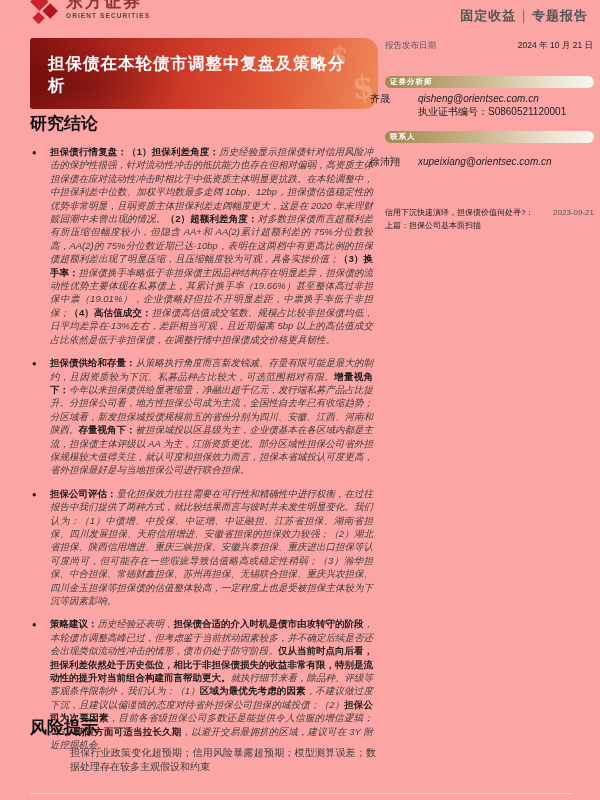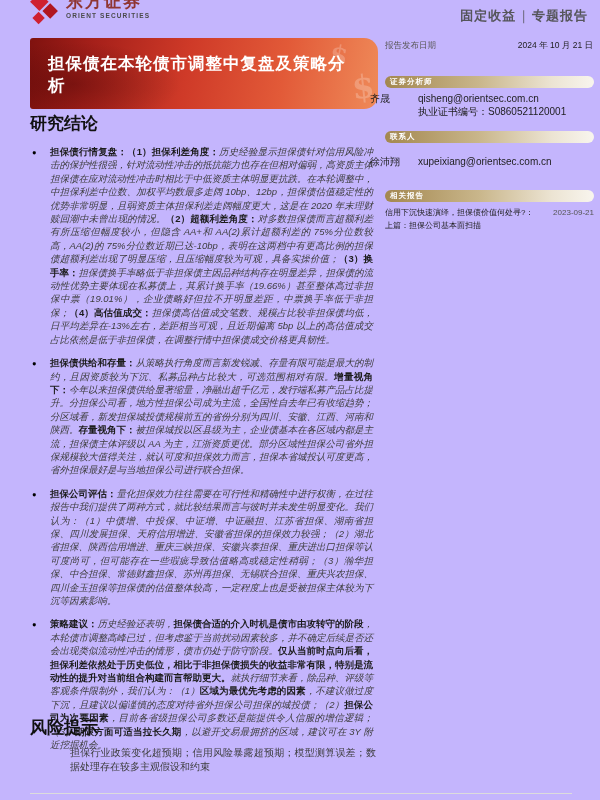--- a/index.html
+++ b/index.html
@@ -1,18 +1,18 @@
 <!DOCTYPE html>
 <html><head>
 <meta charset="utf-8">
 <style>
   * { margin:0; padding:0; box-sizing:border-box; }
   html,body { background:#ffffff; }
   body { font-family:"Liberation Sans","DejaVu Sans",sans-serif; }
-  .page { position:relative; width:600px; height:800px; background:#c4b5fd; overflow:hidden; margin:0 auto; }
+  .page { position:relative; width:600px; height:800px; background:#fca5a5; overflow:hidden; margin:0 auto; }
 
   
   .brand { position:absolute; left:28px; top:-9px; display:flex; align-items:flex-start; }
   .brand-icon { width:32px; height:34px; margin-right:6px; }
   .brand-text { padding-top:2px; }
   .brand-cn { font-size:17px; font-weight:700; color:#8f3531; letter-spacing:2px; line-height:18px; }
   .brand-en { font-size:6.5px; font-weight:700; color:#4a4a4a; letter-spacing:1.1px; line-height:9px; }
 
   .badge { position:absolute; top:7px; right:12px; font-size:13px; font-weight:700; color:#55555a; letter-spacing:1px; }
   .badge span { vertical-align:middle; }
@@ -49,21 +49,21 @@
   .pub-value { color:#1d1d1d; }
 
   .sec-bar { position:absolute; left:385px; width:209px; height:12px; line-height:12px;
     padding-left:5px; font-size:7.5px; font-weight:700; color:#fff; letter-spacing:1px;
     background:linear-gradient(90deg,#a3874f 0%,#c9b68b 45%,#ece4d3 80%,#f8f5ee 100%);border-radius:6px; }
   .bar-analyst { top:76px; } .bar-contact { top:131px; } .bar-related { top:190px; }
 
   .person-grid { position:absolute; left:370px; width:209px; display:grid; grid-template-columns:48px 1fr; font-size:10px; line-height:13px; color:#1d1d1d; }
   .pg-analyst { top:92px; } .pg-contact { top:147px;margin-top:8px; }
   .person-name { color:#1d1d1d; }
-  .person-email { color:#1d1d1d; }
+  .person-email { color:#1d1d1d;font-style:italic; }
   .person-cert { color:#1d1d1d; }
 
   .related-list { position:absolute; left:385px; top:206px; width:209px; }
   .related-item { display:flex; justify-content:space-between; margin-bottom:4px; }
   .related-title { width:150px; font-size:8px; line-height:13px; color:#1d1d1d; }
   .related-date { font-size:8px; line-height:13px; color:#555; white-space:nowrap; }
 </style>
 </head>
 <body>
 
@@ -120,21 +120,20 @@
     <span></span>
     <span class="person-cert">执业证书编号：S0860521120001</span>
   </div>
 
   <div class="sec-bar bar-contact">联系人</div>
   <div class="person-grid pg-contact">
     <span class="person-name">徐沛翔</span>
     <span class="person-email">xupeixiang@orientsec.com.cn</span>
   </div>
 
-  <div class="sec-bar bar-related">相关报告</div>
   <div class="related-list">
     <div class="related-item">
       <span class="related-title">信用下沉快速演绎，担保债价值何处寻?：上篇：担保公司基本面扫描</span>
       <span class="related-date">2023-09-21</span>
     </div>
   </div>
 
 </div>
 
 </body></html>

